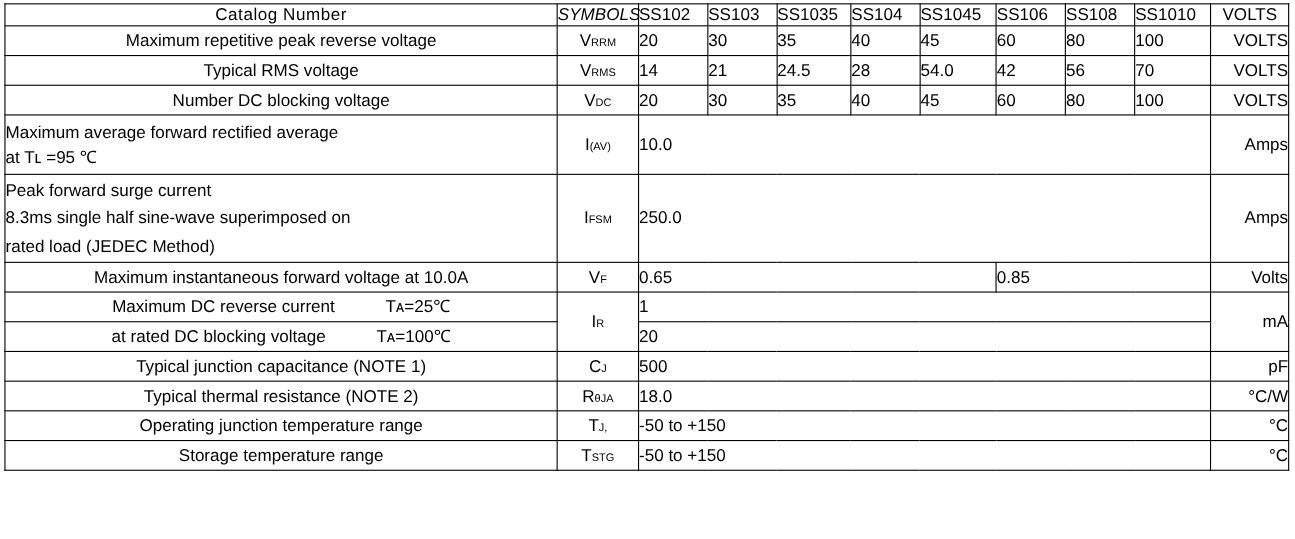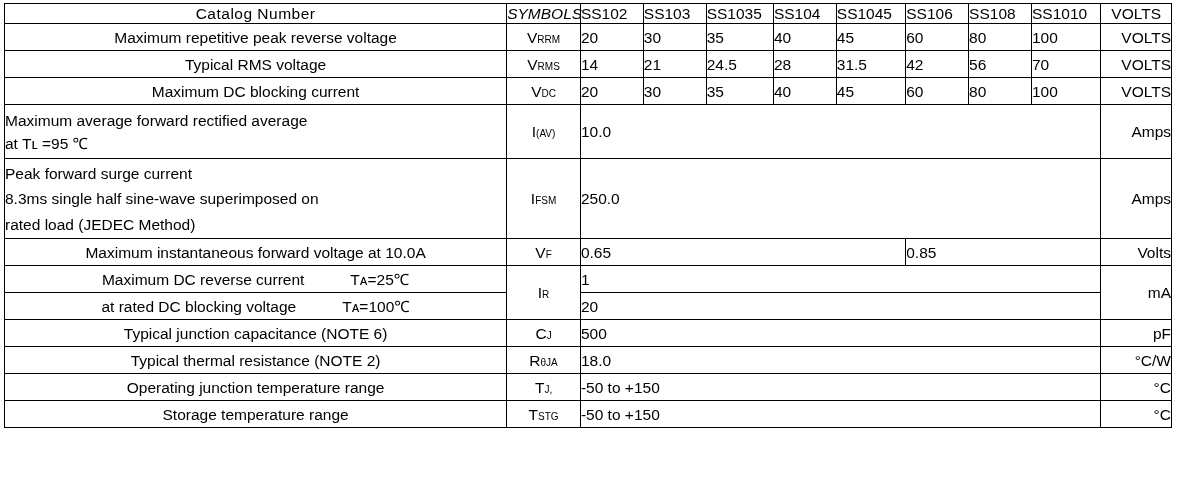--- a/index.html
+++ b/index.html
@@ -150,29 +150,29 @@
         <td class="units">VOLTS</td>
       </tr>
 
       <tr class="rowh-2">
         <td class="param">Typical RMS voltage</td>
         <td class="sym"><span>V</span><sub>RMS</sub></td>
         <td class="ctr">14</td>
         <td class="ctr">21</td>
         <td class="ctr">24.5</td>
         <td class="ctr">28</td>
-        <td class="ctr">31.5</td>
+        <td class="ctr">54.0</td>
         <td class="ctr">42</td>
         <td class="ctr">56</td>
         <td class="ctr">70</td>
         <td class="units">VOLTS</td>
       </tr>
 
       <tr class="rowh-2">
-        <td class="param">Maximum DC blocking current</td>
+        <td class="param">Number DC blocking voltage</td>
         <td class="sym"><span>V</span><sub>DC</sub></td>
         <td class="ctr">20</td>
         <td class="ctr">30</td>
         <td class="ctr">35</td>
         <td class="ctr">40</td>
         <td class="ctr">45</td>
         <td class="ctr">60</td>
         <td class="ctr">80</td>
         <td class="ctr">100</td>
         <td class="units">VOLTS</td>
@@ -217,21 +217,21 @@
       </tr>
 
       <tr class="rowh-2">
         <td class="param">
           <span class="tmark"><span>at rated DC blocking voltage</span><span class="ta-gap"></span><span>Tᴀ=100℃</span></span>
         </td>
         <td class="ctr" colspan="8">20</td>
       </tr>
 
       <tr class="rowh-2">
-        <td class="param">Typical junction capacitance (NOTE 6)</td>
+        <td class="param">Typical junction capacitance (NOTE 1)</td>
         <td class="sym"><span>C</span><sub>J</sub></td>
         <td class="ctr" colspan="8">500</td>
         <td class="units">pF</td>
       </tr>
 
       <tr class="rowh-2">
         <td class="param">Typical thermal resistance (NOTE 2)</td>
         <td class="sym"><span>R</span><sub>θJA</sub></td>
         <td class="ctr" colspan="8">18.0</td>
         <td class="units">°C/W</td>

